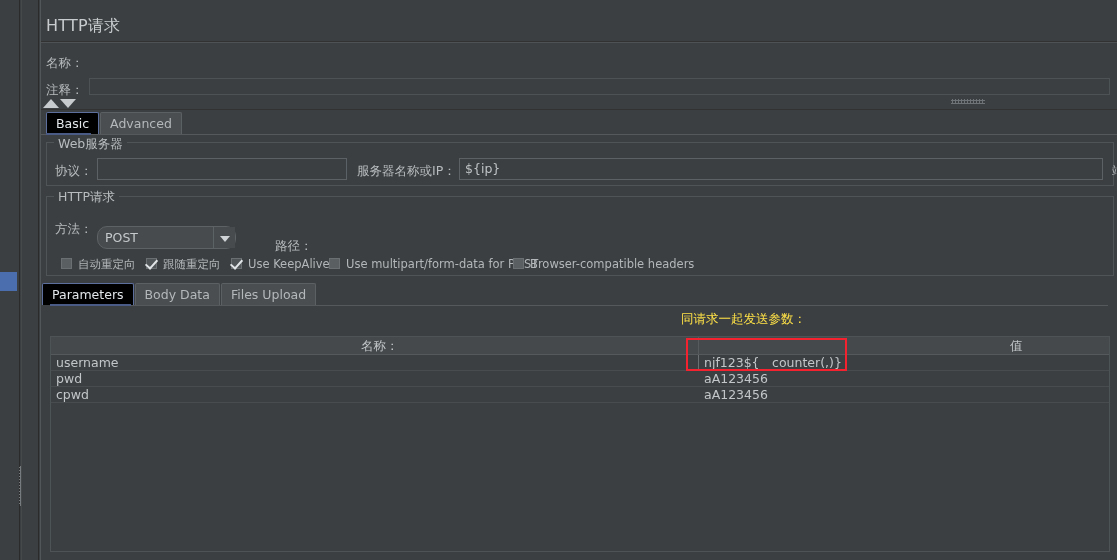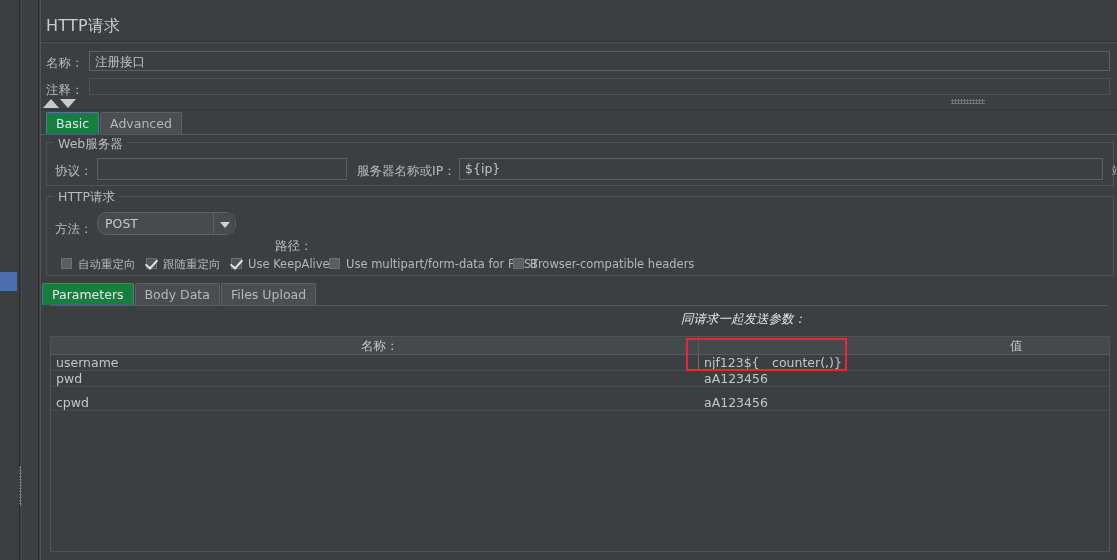--- a/index.html
+++ b/index.html
@@ -93,21 +93,21 @@
   .tabstrip { position: absolute; height: 22px; }
   .tab {
     position: relative; float: left; height: 22px;
     padding: 3px 9px 0 9px;
     font-size: 12.5px; color: #b4b8ba;
     background: #4a4e50;
     border: 1px solid #5b6063; border-bottom: none;
     margin-right: 1px;
     border-radius: 2px 2px 0 0;
   }
-  .tab.sel { background: #15803d; color: #e3e7ea; border-color: #5d6f9c; }
+  .tab.sel { background: #000000; color: #e3e7ea; border-color: #5d6f9c; }
   .tab-underline { position: absolute; height: 2px; background: #4a5b86; }
   .tabline { position: absolute; height: 1px; background: #56595b; }
 
   
   .group {
     position: absolute;
     border: 1px solid #4f5456;
     background: transparent;
   }
   .group-title {
@@ -167,21 +167,21 @@
     border-bottom: 1px solid #484c4e;
   }
   .cell {
     position: absolute; top: 0; font-size: 12.5px; color: #c2c6c8;
     line-height: 16px; white-space: nowrap; overflow: hidden;
   }
   .cell.name { left: 5px; }
   .cell.val  { left: 653px; }
 
   .sendlabel {
-    position: absolute; font-size: 12.5px; color: #e5e5e5; white-space: nowrap; font-style: italic;
+    position: absolute; font-size: 12.5px; color: #fde047; white-space: nowrap;
   }
 
   
   .redbox {
     position: absolute; border: 2px solid #f4212e; pointer-events: none;
   }
 </style>
 </head>
 <body>
 
@@ -193,21 +193,20 @@
   <div class="gutter-grip"></div>
   <div class="splitcol"></div>
 
   <div class="panel">
 
     <div class="title">HTTP请求</div>
     <div class="hr-thin" style="top:41px;"></div>
     <div class="hr-light" style="top:42px;"></div>
 
     <div class="lbl" style="left:5px; top:55px;">名称：</div>
-    <div class="field" style="left:48px; top:51px; width:1021px;">注册接口</div>
 
     <div class="lbl" style="left:5px; top:82px;">注释：</div>
     <div class="field flat" style="left:48px; top:78px; width:1021px; height:17px;"></div>
 
     <div class="arrows">
       <div class="tri up"></div>
       <div class="tri down"></div>
     </div>
     <div class="hr-thin" style="top:109px;"></div>
     <div class="split-grip"></div>
@@ -227,21 +226,21 @@
 
     <div class="lbl" style="left:316px; top:163px;">服务器名称或IP：</div>
     <div class="field" style="left:418px; top:158px; width:644px; height:22px;">${ip}</div>
 
     <div class="lbl" style="left:1071px; top:163px; color:#a9adaf; overflow:hidden; width:6px;">端</div>
 
     <div class="group" style="left:5px; top:196px; width:1068px; height:80px;"></div>
     <div class="group-title" style="left:13px; top:189px;">HTTP请求</div>
 
     <div class="lbl" style="left:14px; top:221px;">方法：</div>
-    <div class="combo" style="left:56px; top:212px; width:139px;border-radius:10px;">
+    <div class="combo" style="left:56px; top:226px; width:139px;border-radius:10px;">
       <span>POST</span>
       <span class="arrowbtn"></span>
     </div>
 
     <div class="lbl" style="left:234px; top:221px;margin-top:17px;">路径：</div>
 
     <div class="cb" style="left:20px; top:257px;">
       <span class="box"></span>
       <span class="txt">自动重定向</span>
     </div>
@@ -281,21 +280,21 @@
       </div>
 
       <div class="trow" style="top:18px;">
         <div class="cell name">username</div>
         <div class="cell val">njf123${__counter(,)}</div>
       </div>
       <div class="trow" style="top:34px;">
         <div class="cell name">pwd</div>
         <div class="cell val">aA123456</div>
       </div>
-      <div class="trow" style="top:58px;">
+      <div class="trow" style="top:50px;">
         <div class="cell name">cpwd</div>
         <div class="cell val">aA123456</div>
       </div>
 
       <div class="colsep" style="left:647px; top:18px; height:16px; background:#6b7073;"></div>
     </div>
 
     <div class="redbox" style="left:645px; top:338px; width:161px; height:33px;"></div>
 
   </div>

